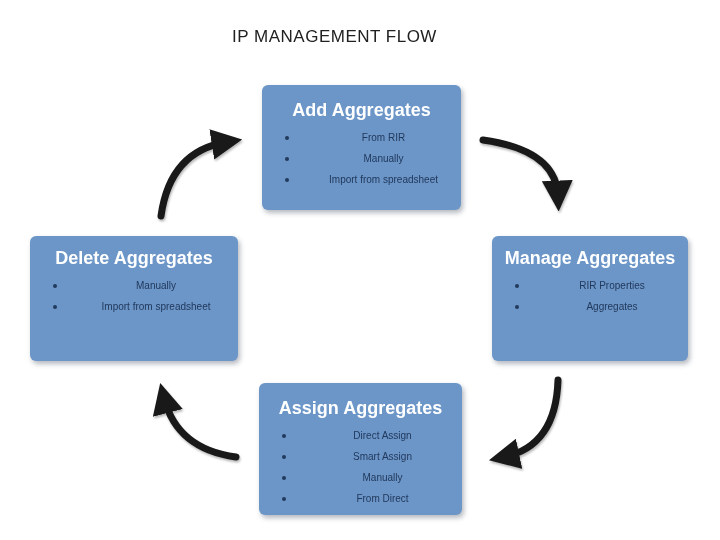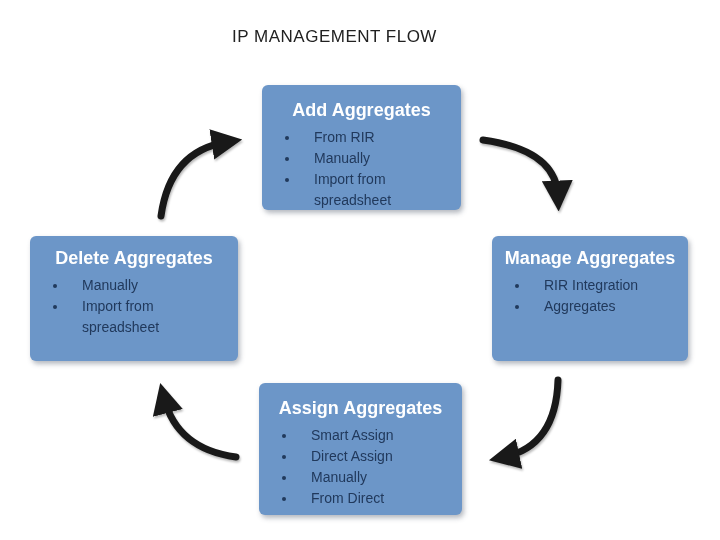--- a/index.html
+++ b/index.html
@@ -35,22 +35,23 @@
   .node-assign{left:259px;top:383px;width:203px;height:132px;}
   .node-delete{left:30px; top:236px;width:208px;height:125px;padding-top:10px;}
   .node-title{
     font-size:18px;font-weight:bold;line-height:24px;
     color:var(--box-title);text-align:center;margin-bottom:5px;
   }
   .node-items{list-style:none;}
   .node-item{
     position:relative;
     padding-left:44px;
-    font-size:14px;line-height:21px;
+    font-size:10px;line-height:21px;
     color:var(--box-text);
+    text-align:center;
   }
   .bullet-dot{
     position:absolute;left:15px;top:9px;
     width:4px;height:4px;border-radius:50%;
     background:var(--box-text);
   }
   .arrows{
     position:absolute;left:0;top:0;width:720px;height:540px;
     color:var(--arrow);
     pointer-events:none;
@@ -84,30 +85,30 @@
     <ul class="node-items">
       <li class="node-item"><span class="bullet-dot"></span><span>From RIR</span></li>
       <li class="node-item"><span class="bullet-dot"></span><span>Manually</span></li>
       <li class="node-item"><span class="bullet-dot"></span><span>Import from spreadsheet</span></li>
     </ul>
   </section>
 
   <section class="node node-manage">
     <h2 class="node-title">Manage Aggregates</h2>
     <ul class="node-items">
-      <li class="node-item"><span class="bullet-dot"></span><span>RIR Integration</span></li>
+      <li class="node-item"><span class="bullet-dot"></span><span>RIR Properties</span></li>
       <li class="node-item"><span class="bullet-dot"></span><span>Aggregates</span></li>
     </ul>
   </section>
 
   <section class="node node-assign">
     <h2 class="node-title">Assign Aggregates</h2>
     <ul class="node-items">
+      <li class="node-item"><span class="bullet-dot"></span><span>Direct Assign</span></li>
       <li class="node-item"><span class="bullet-dot"></span><span>Smart Assign</span></li>
-      <li class="node-item"><span class="bullet-dot"></span><span>Direct Assign</span></li>
       <li class="node-item"><span class="bullet-dot"></span><span>Manually</span></li>
       <li class="node-item"><span class="bullet-dot"></span><span>From Direct</span></li>
     </ul>
   </section>
 
   <section class="node node-delete">
     <h2 class="node-title">Delete Aggregates</h2>
     <ul class="node-items">
       <li class="node-item"><span class="bullet-dot"></span><span>Manually</span></li>
       <li class="node-item"><span class="bullet-dot"></span><span>Import from spreadsheet</span></li>

